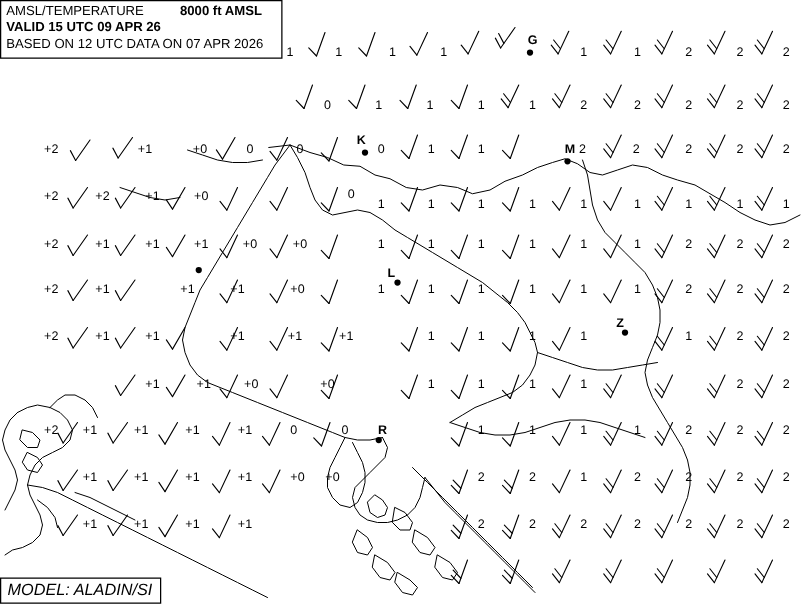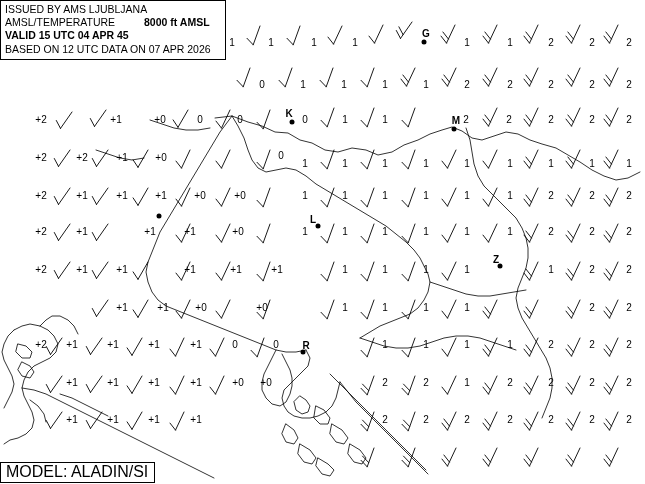--- a/index.html
+++ b/index.html
@@ -21,21 +21,21 @@
   .header-line.b{font-weight:bold;}
   .header-line .bold-part{font-weight:bold;margin-left:26px;}
 
   
   .footer-box{
     position:absolute;left:0;top:462px;
     background:#fff;border:1px solid #000;
     padding:2px 6px 3px 5px;
     box-sizing:border-box;
   }
-  .footer-box .txt{font-size:16px;line-height:14px;color:#000;white-space:nowrap;}
+  .footer-box .txt{font-size:13px;line-height:14px;color:#000;white-space:nowrap;font-style:italic;}
 
   
   .tlabel{
     position:absolute;font-size:10px;line-height:10px;color:#000;
     white-space:nowrap;transform:translate(-50%,-50%);
   }
   
   .city{position:absolute;font-size:10px;font-weight:bold;color:#000;transform:translate(-50%,-50%);}
   .citydot{position:absolute;width:5px;height:5px;border-radius:50%;background:#000;transform:translate(-50%,-50%);}
 </style>
@@ -867,23 +867,22 @@
       <div class="citydot" style="left: 318px; top: 226px;"></div>
       <div class="city" style="left: 313px; top: 219px;">L</div>
       <div class="citydot" style="left: 500px; top: 266px;"></div>
       <div class="city" style="left: 496px; top: 259px;">Z</div>
       <div class="citydot" style="left: 303px; top: 352px;"></div>
       <div class="city" style="left: 306px; top: 345px;">R</div>
       <div class="citydot" style="left: 159px; top: 216px;"></div>
     </div>
 
   <div class="header-box">
-    <div class="header-line">ISSUED BY AMS LJUBLJANA</div>
     <div class="header-line"><span>AMSL/TEMPERATURE </span><span class="bold-part">8000 ft AMSL</span></div>
-    <div class="header-line b">VALID 15 UTC 04 APR 45</div>
+    <div class="header-line b">VALID 15 UTC 09 APR 26</div>
     <div class="header-line">BASED ON 12 UTC DATA ON 07 APR 2026</div>
   </div>
 
   <div class="footer-box">
     <div class="txt">MODEL: ALADIN/SI</div>
   </div>
 
 </div>
 
 </body></html>

